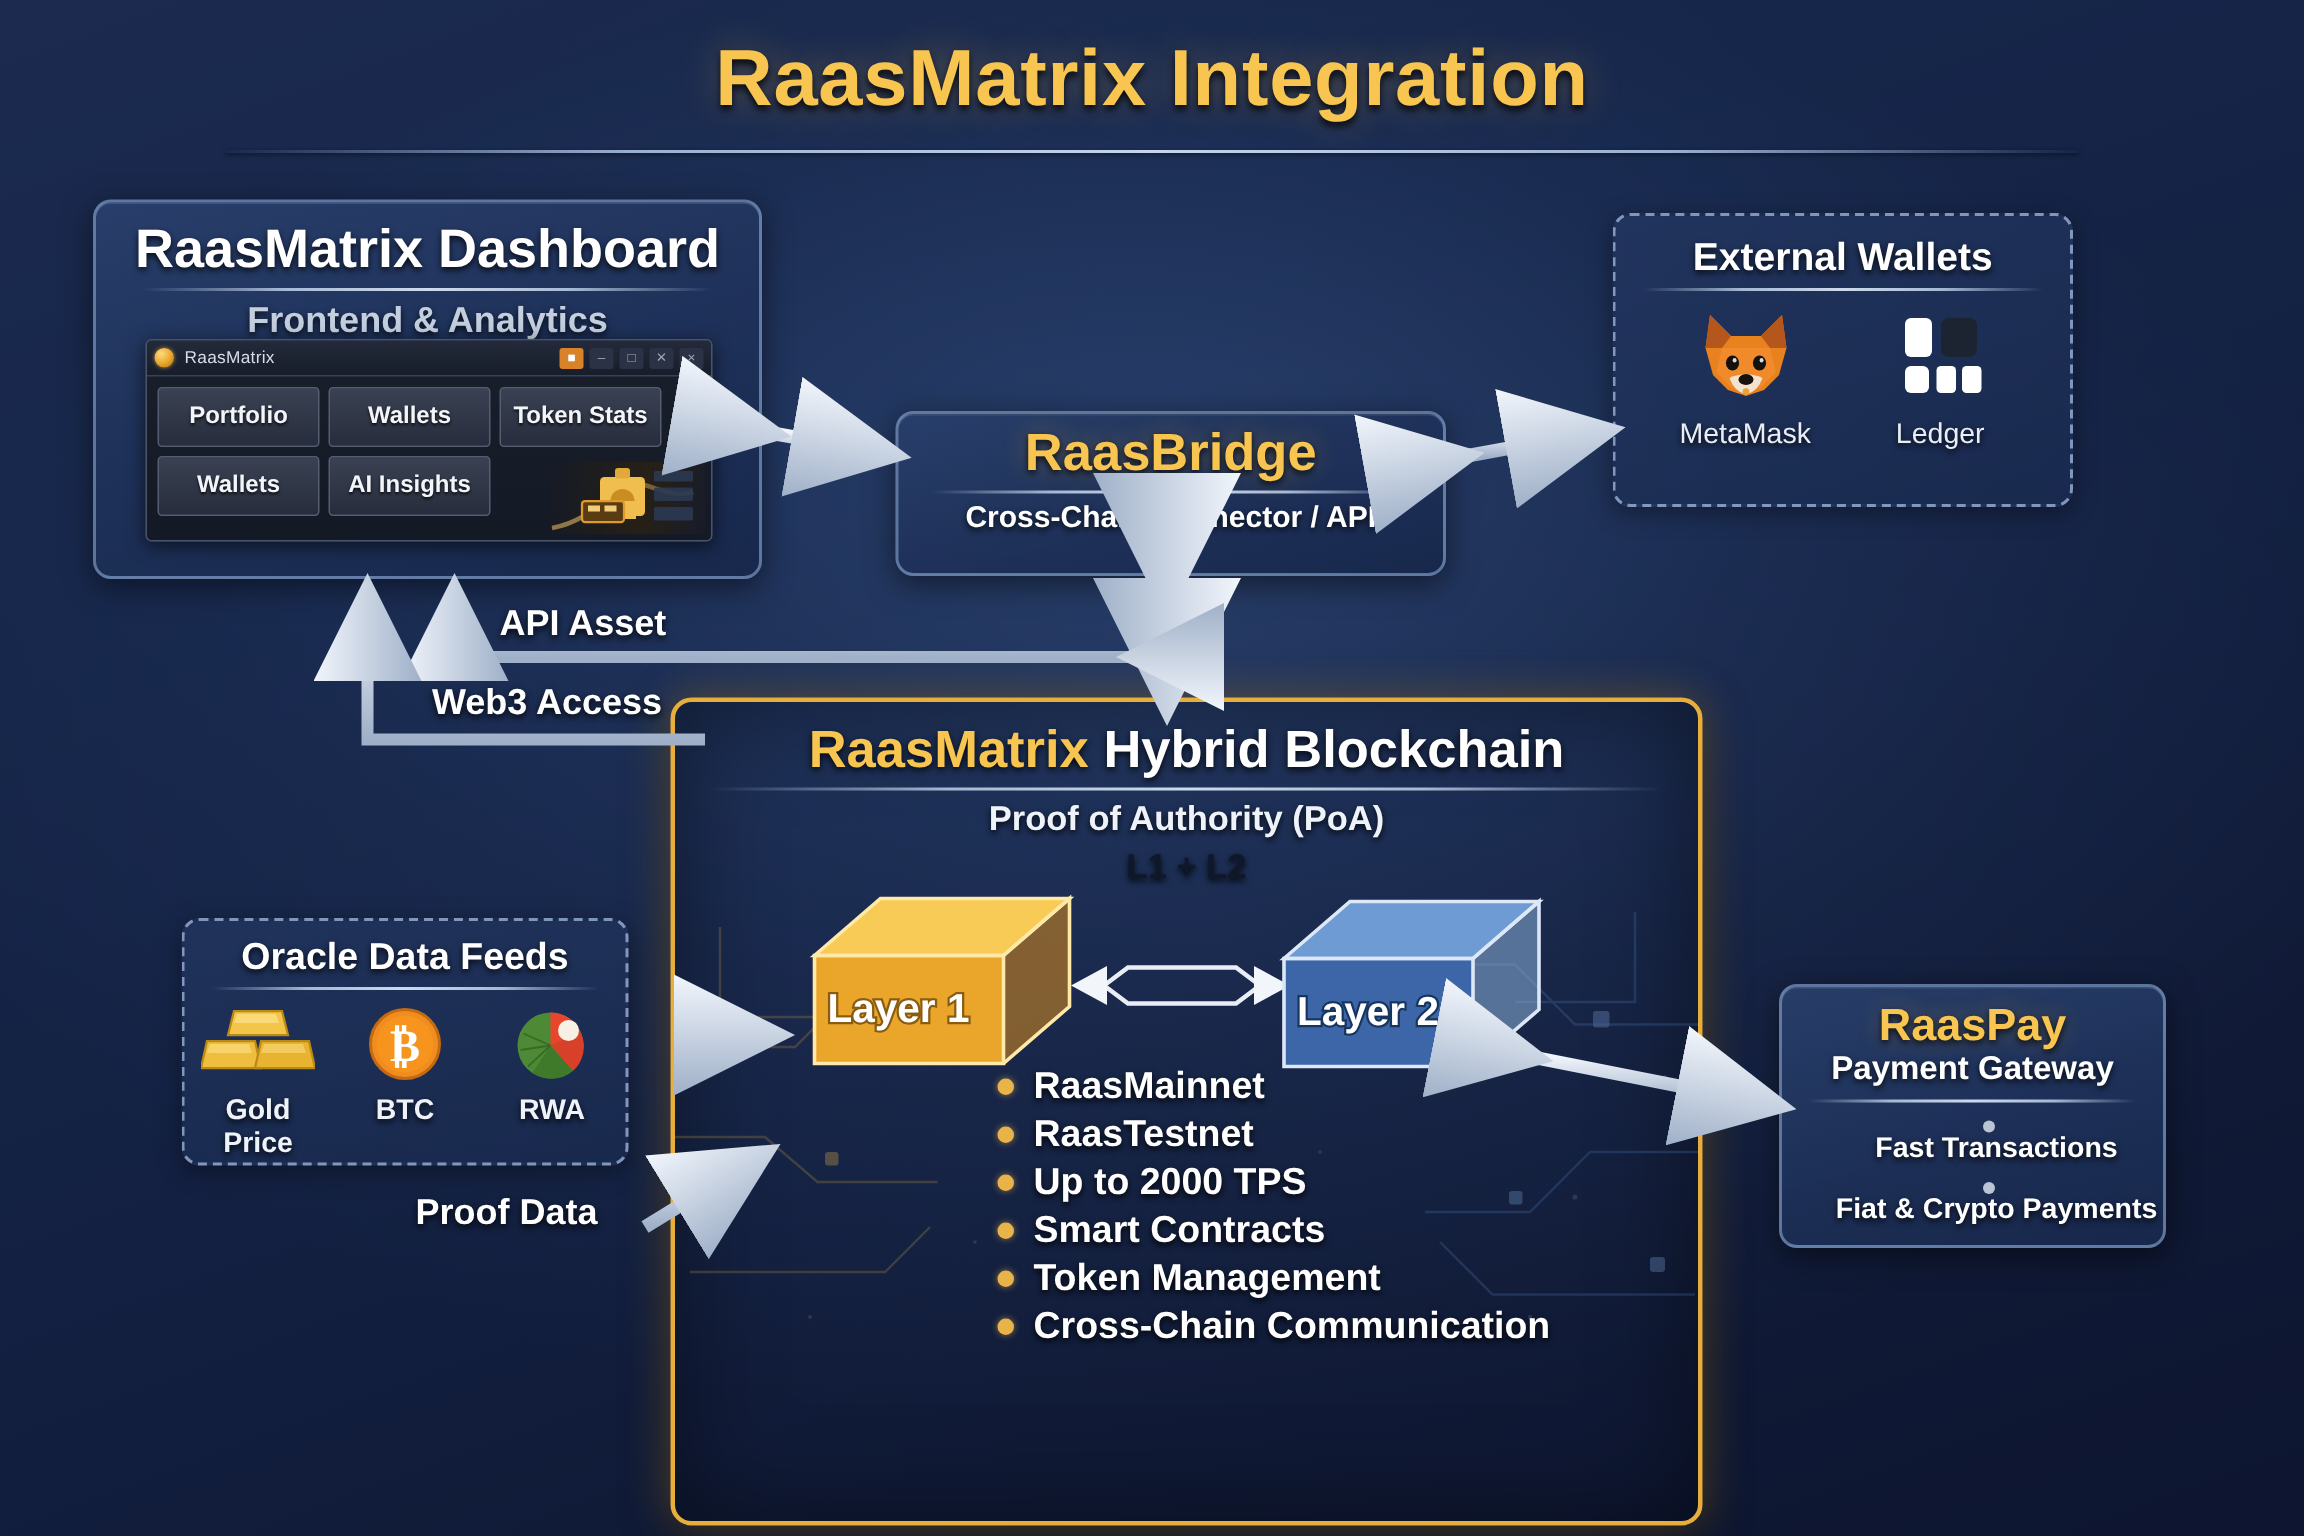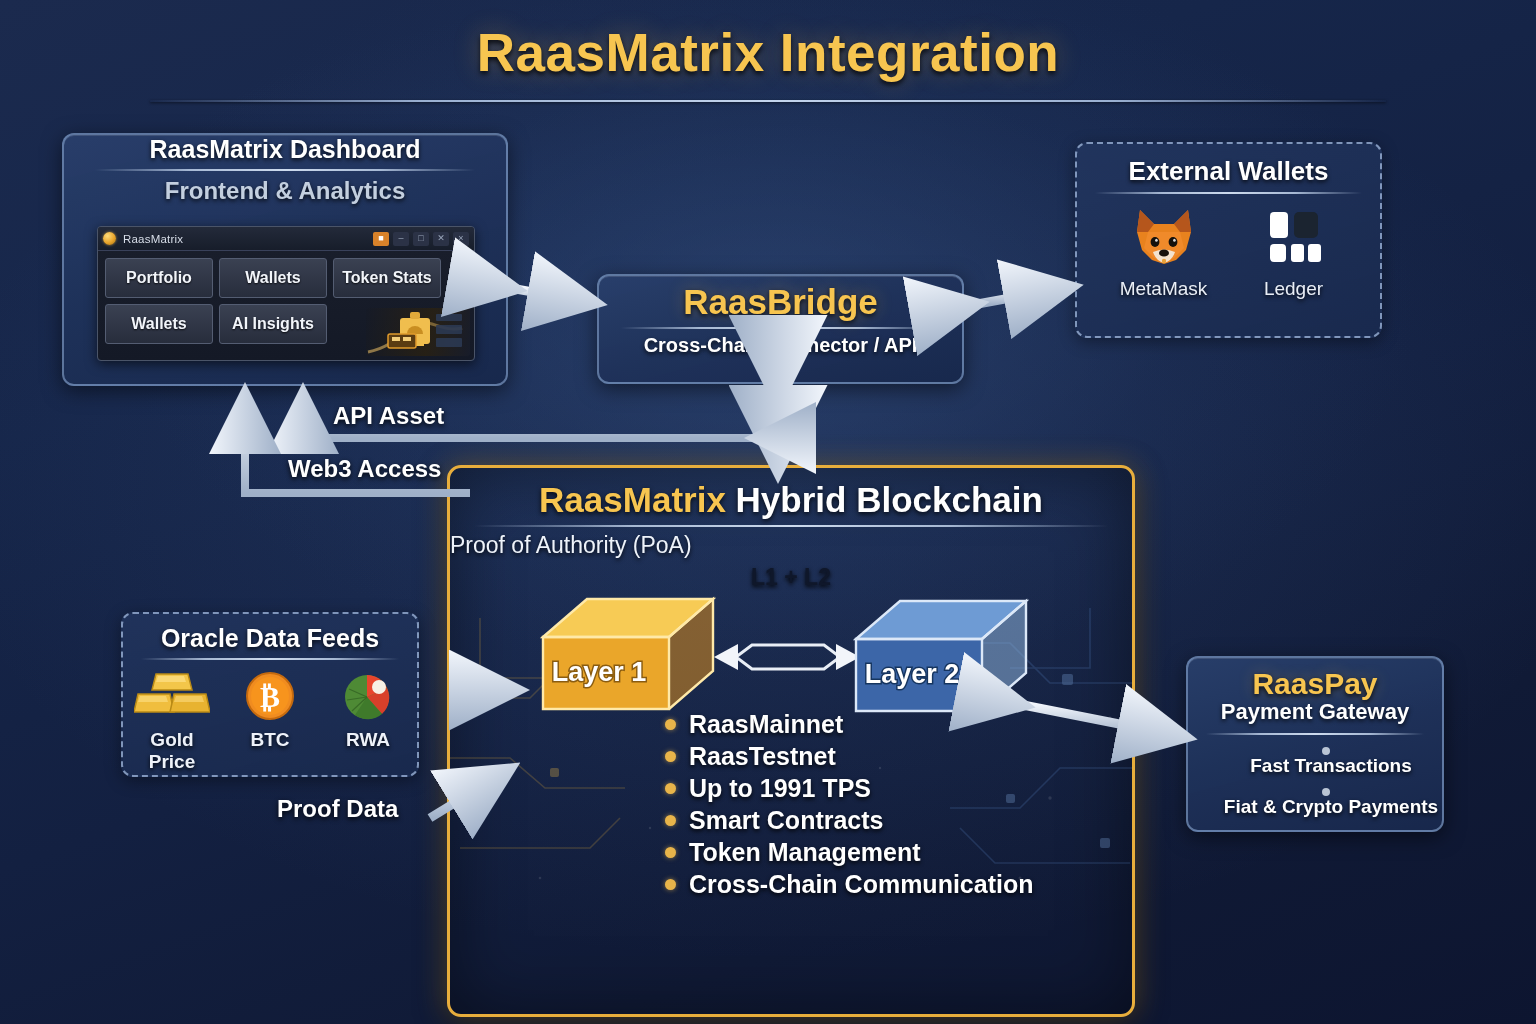--- a/index.html
+++ b/index.html
@@ -48,21 +48,21 @@
     text-align:center; font-weight:bold; color:#c3cfdf;
     text-shadow:0 2px 4px rgba(0,0,0,.8);
   }
   .hr-soft {
     height:2px; margin:5px auto 0;
     background:linear-gradient(90deg, rgba(170,195,230,0) 0%, rgba(200,218,242,.80) 25%, rgba(220,233,250,.92) 50%, rgba(200,218,242,.80) 75%, rgba(170,195,230,0) 100%);
   }
 
   
   #dashboard-panel { left:62px; top:133px; width:446px; height:253px; }
-  #dashboard-title { font-size:25px; }
+  #dashboard-title { margin-top:10px; font-size:36px; }
   #dashboard-divider { width:86%; }
   #dashboard-subtitle { margin-top:6px; font-size:24px; }
   #app-window {
     position:absolute; left:33px; top:91px; width:378px; height:135px;
     background:linear-gradient(180deg,#1a1f2c 0%, #141926 100%);
     border:1px solid #4a5468; border-radius:4px;
     box-shadow:0 3px 12px rgba(0,0,0,.6);
     overflow:hidden;
   }
   #app-titlebar {
@@ -121,21 +121,21 @@
       radial-gradient(ellipse 300px 230px at 22% 56%, rgba(176,118,24,.40) 0%, rgba(120,80,16,.16) 48%, rgba(0,0,0,0) 76%),
       radial-gradient(ellipse 320px 250px at 78% 52%, rgba(48,84,150,.38) 0%, rgba(0,0,0,0) 72%),
       linear-gradient(170deg, #1a2c52 0%, #142243 38%, #0e1830 70%, #0b1densify 70%, #0b1429 100%);
     box-shadow:0 0 30px rgba(232,174,60,.32), 0 8px 30px rgba(0,0,0,.55), inset 0 0 70px rgba(0,0,0,.45);
     overflow:hidden;
   }
   #bc-title { margin-top:12px; text-align:center; font-size:35px; font-weight:bold; text-shadow:0 2px 5px rgba(0,0,0,.85); }
   #bc-title .gold { color:#F7C550; }
   #bc-title .white { color:#ffffff; }
   #bc-divider { width:93%; }
-  #bc-subtitle { margin-top:5px; font-size:23px; font-weight:normal; color:#eef3fa; text-shadow:0 2px 4px rgba(0,0,0,.85); }
+  #bc-subtitle { margin-top:5px; text-align:center; font-size:23px; font-weight:bold; color:#eef3fa; text-shadow:0 2px 4px rgba(0,0,0,.85); }
   #bc-layers-label { margin-top:5px; text-align:center; font-size:23px; font-weight:bold; color:#0f172a; text-shadow:0 2px 4px rgba(0,0,0,.9); }
   #bc-cubes { position:relative; height:120px; margin-top:2px; }
   #bc-features { position:absolute; left:215px; top:242px; }
   .feature-row { display:flex; align-items:center; margin-bottom:3px; }
   .feature-dot { width:11px; height:11px; border-radius:50%; background:#E8B44A; flex:none; box-shadow:0 0 5px rgba(232,180,74,.6); }
   .feature-text { margin-left:13px; font-size:25px; font-weight:bold; color:#ffffff; text-shadow:0 2px 4px rgba(0,0,0,.9); }
 
   
   #oracle-panel { left:121px; top:612px; width:298px; height:165px; }
   #oracle-title { margin-top:10px; font-size:25px; }
@@ -339,21 +339,21 @@
       <div class="feature-row">
           <span class="feature-dot"></span>
           <span class="feature-text">RaasMainnet</span>
         </div>
       <div class="feature-row">
           <span class="feature-dot"></span>
           <span class="feature-text">RaasTestnet</span>
         </div>
       <div class="feature-row">
           <span class="feature-dot"></span>
-          <span class="feature-text">Up to 1991 TPS</span>
+          <span class="feature-text">Up to 2000 TPS</span>
         </div>
       <div class="feature-row">
           <span class="feature-dot"></span>
           <span class="feature-text">Smart Contracts</span>
         </div>
       <div class="feature-row">
           <span class="feature-dot"></span>
           <span class="feature-text">Token Management</span>
         </div>
       <div class="feature-row">

